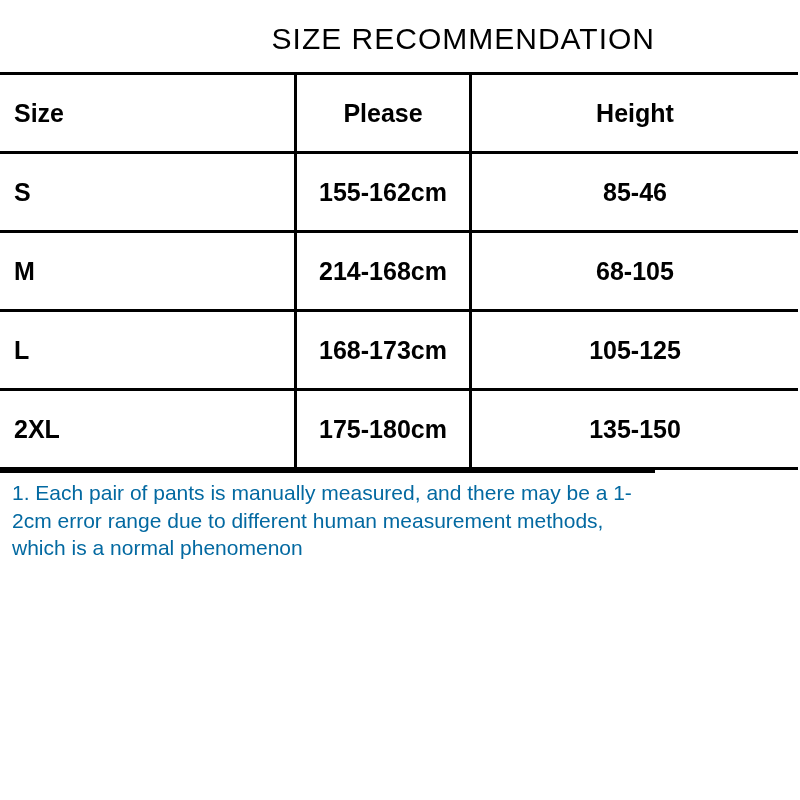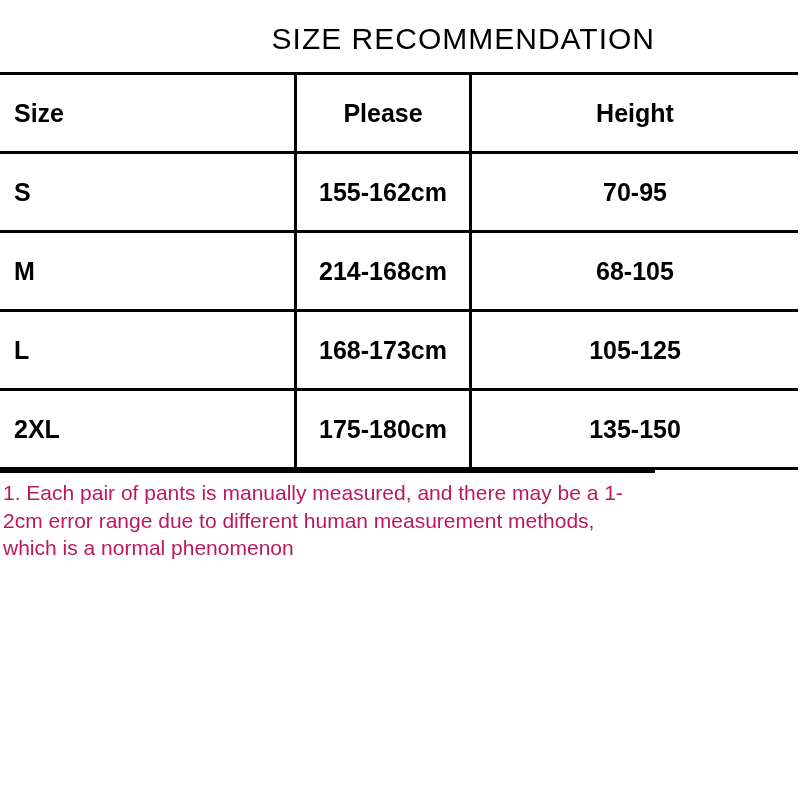--- a/index.html
+++ b/index.html
@@ -63,25 +63,25 @@
   table.size-table th:last-child,
   table.size-table td:last-child {
     border-right: none;
     text-align: center;
   }
   table.size-table tr:first-child th {
     border-top: 3px solid #000;
   }
   .notes {
     border-top: 3px solid #000000;
-    padding: 6px 8px 0 3px;
+    padding: 6px 8px 0 12px;
     font-size: 21px;
     line-height: 1.32;
     font-weight: 400;
-    color: #be185d;
+    color: #0369a1;
   }
   .note-line {
     margin: 0 0 2px 0;
   }
 </style>
 </head>
 <body>
 
 <div class="page">
 
@@ -90,21 +90,21 @@
   <table class="size-table">
     <tbody>
       <tr>
         <th>Size</th>
         <th>Please</th>
         <th>Height</th>
       </tr>
       <tr>
         <td>S</td>
         <td>155-162cm</td>
-        <td>70-95</td>
+        <td>85-46</td>
       </tr>
       <tr>
         <td>M</td>
         <td>214-168cm</td>
         <td>68-105</td>
       </tr>
       <tr>
         <td>L</td>
         <td>168-173cm</td>
         <td>105-125</td>

